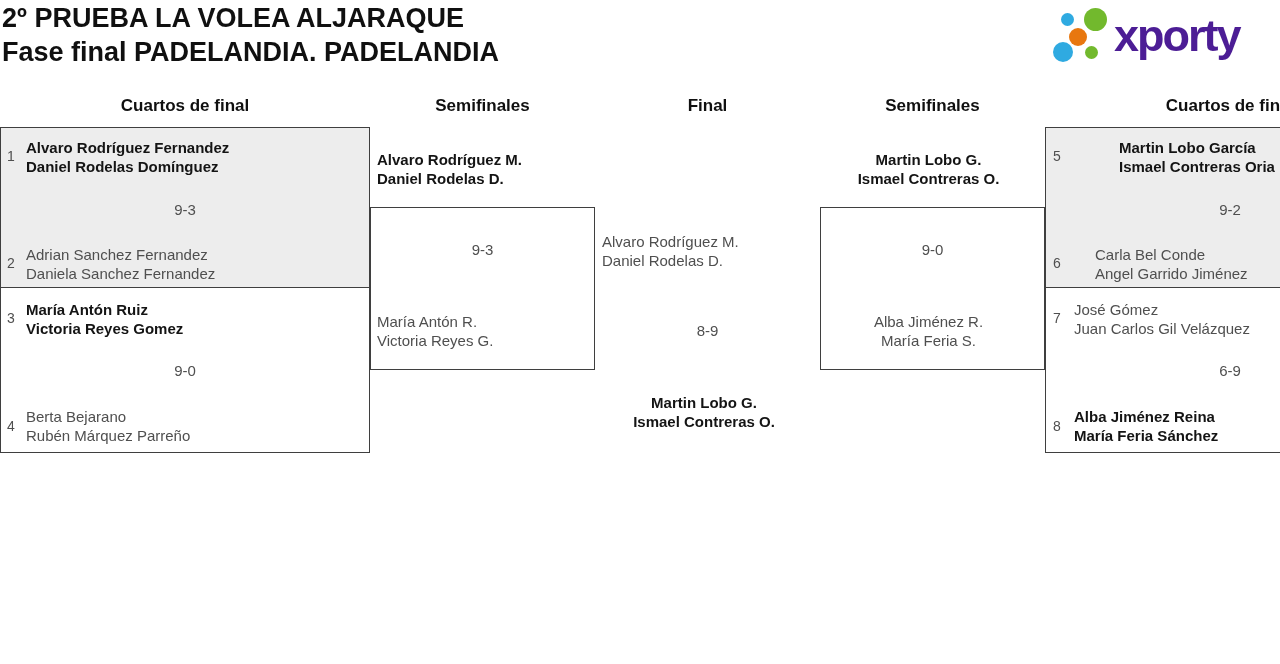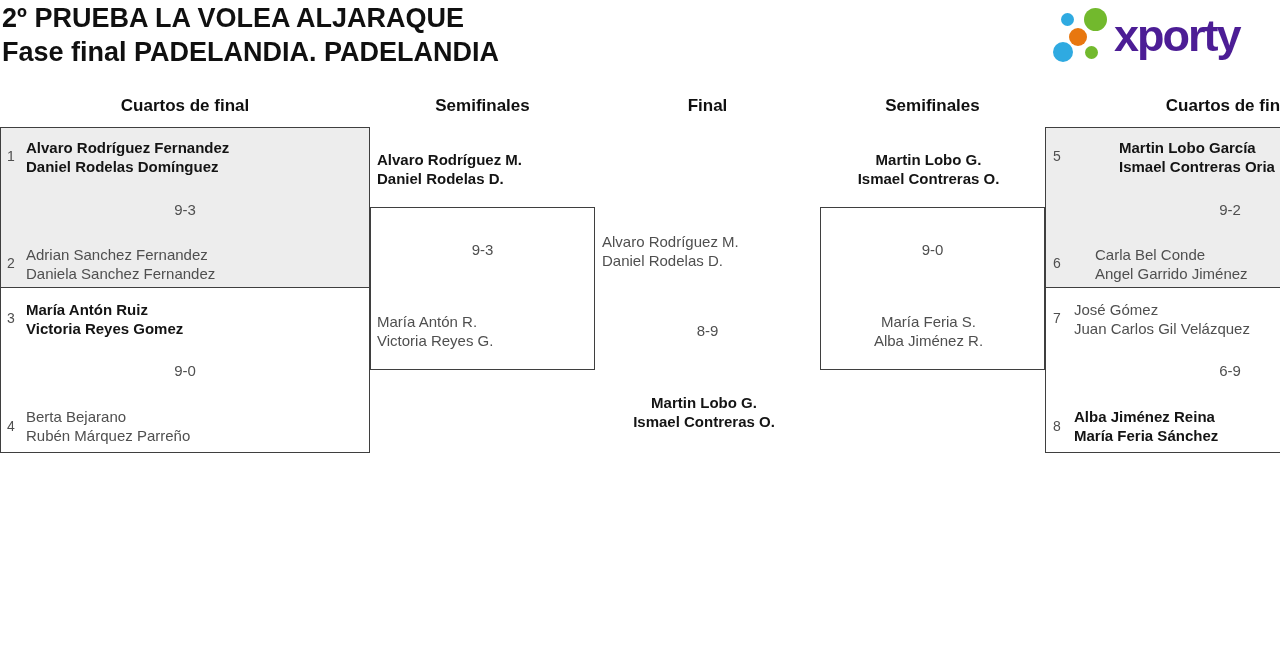--- a/index.html
+++ b/index.html
@@ -126,22 +126,22 @@
     <div>Victoria Reyes G.</div>
   </div>
 
   <div class="box" style="left:820px; top:207px; width:225px; height:163px;"></div>
   <div class="team winner align-right" style="left:820px; width:217px; top:150px;">
     <div>Martin Lobo G.</div>
     <div>Ismael Contreras O.</div>
   </div>
   <div class="score" style="left:820px; width:225px; top:242px;">9-0</div>
   <div class="team align-right" style="left:820px; width:217px; top:312px;">
+    <div>Alba Jiménez R.</div>
     <div>María Feria S.</div>
-    <div>Alba Jiménez R.</div>
   </div>
 
   <div class="team" style="left:602px; top:232px;">
     <div>Alvaro Rodríguez M.</div>
     <div>Daniel Rodelas D.</div>
   </div>
   <div class="score" style="left:595px; width:225px; top:323px;">8-9</div>
   <div class="team winner align-right" style="left:595px; width:218px; top:393px;">
     <div>Martin Lobo G.</div>
     <div>Ismael Contreras O.</div>

